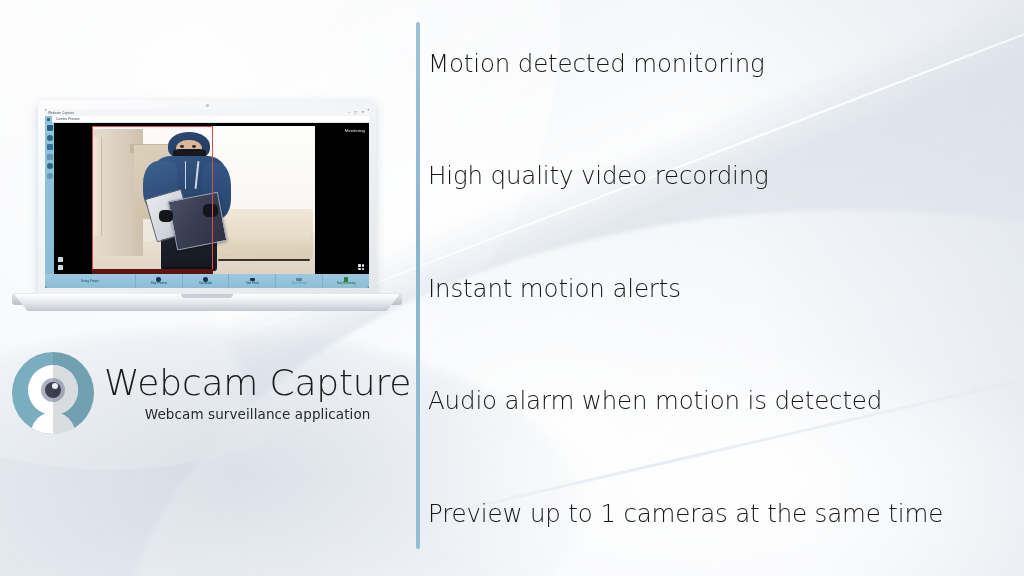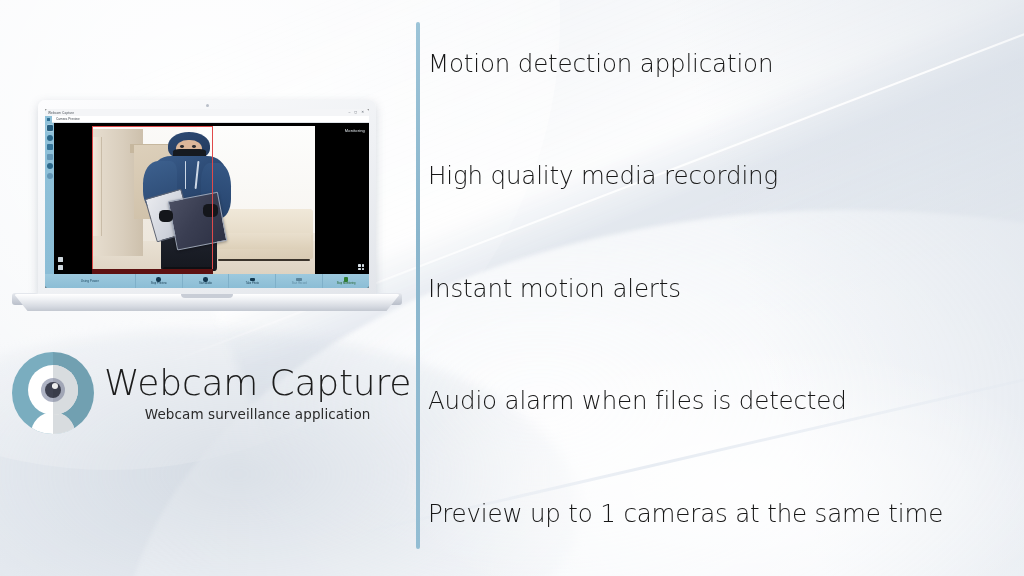--- a/index.html
+++ b/index.html
@@ -763,20 +763,20 @@
     </div>
     <div class="brand-text">
       <span class="brand-name">Webcam Capture</span>
       <span class="brand-sub">Webcam surveillance application</span>
     </div>
   </div>
 
   <div id="divider"></div>
 
   <div id="features">
-    <div class="feature-item">Motion detection application</div>
-    <div class="feature-item">High quality media recording</div>
+    <div class="feature-item">Motion detected monitoring</div>
+    <div class="feature-item">High quality video recording</div>
     <div class="feature-item">Instant motion alerts</div>
-    <div class="feature-item">Audio alarm when files is detected</div>
+    <div class="feature-item">Audio alarm when motion is detected</div>
     <div class="feature-item">Preview up to 1 cameras at the same time</div>
   </div>
 
 </div>
 
 </body></html>

